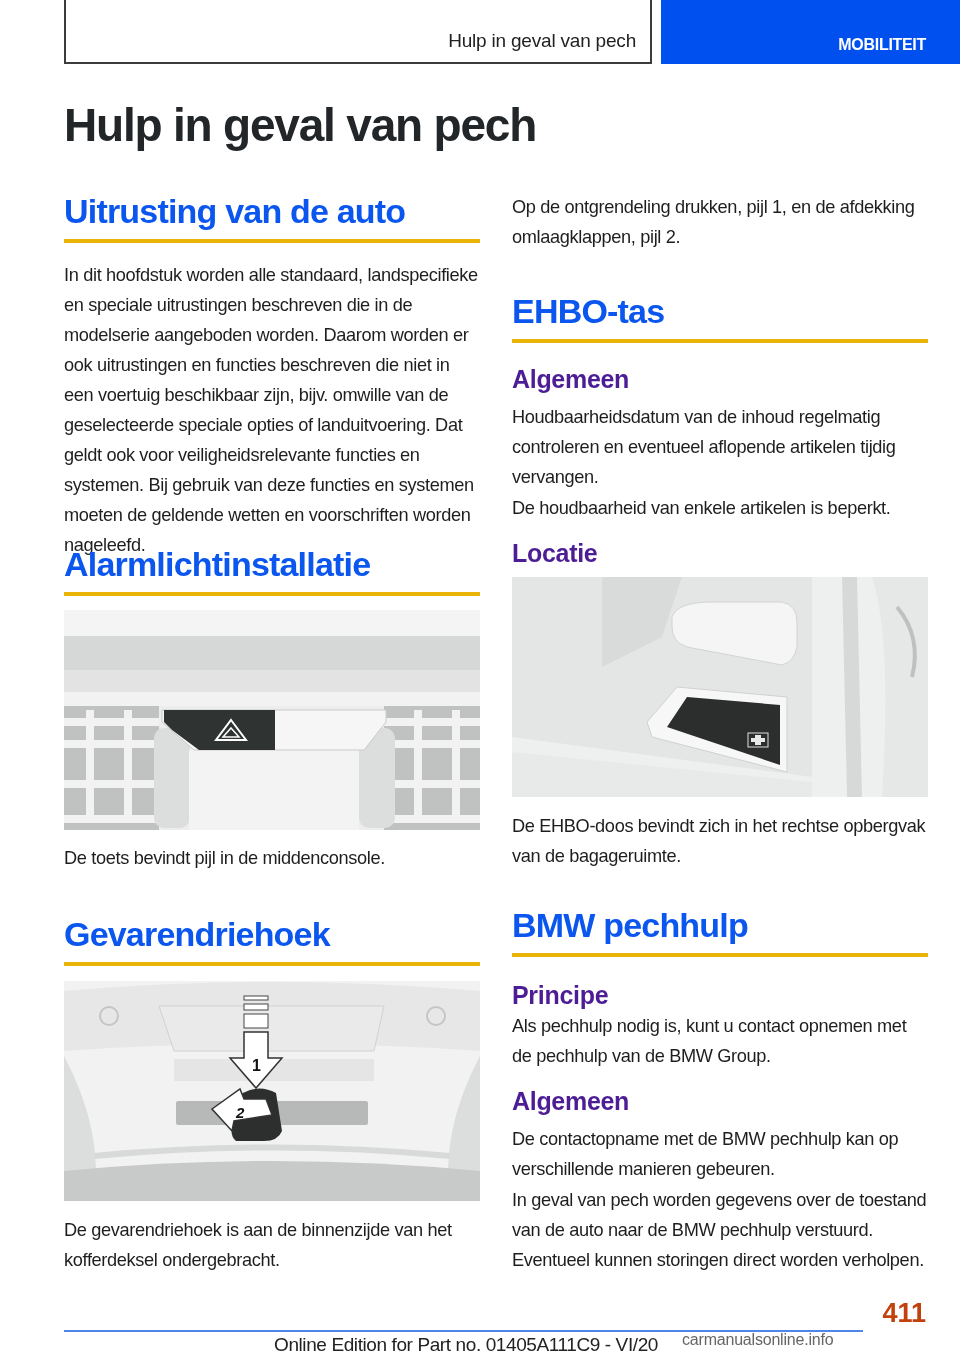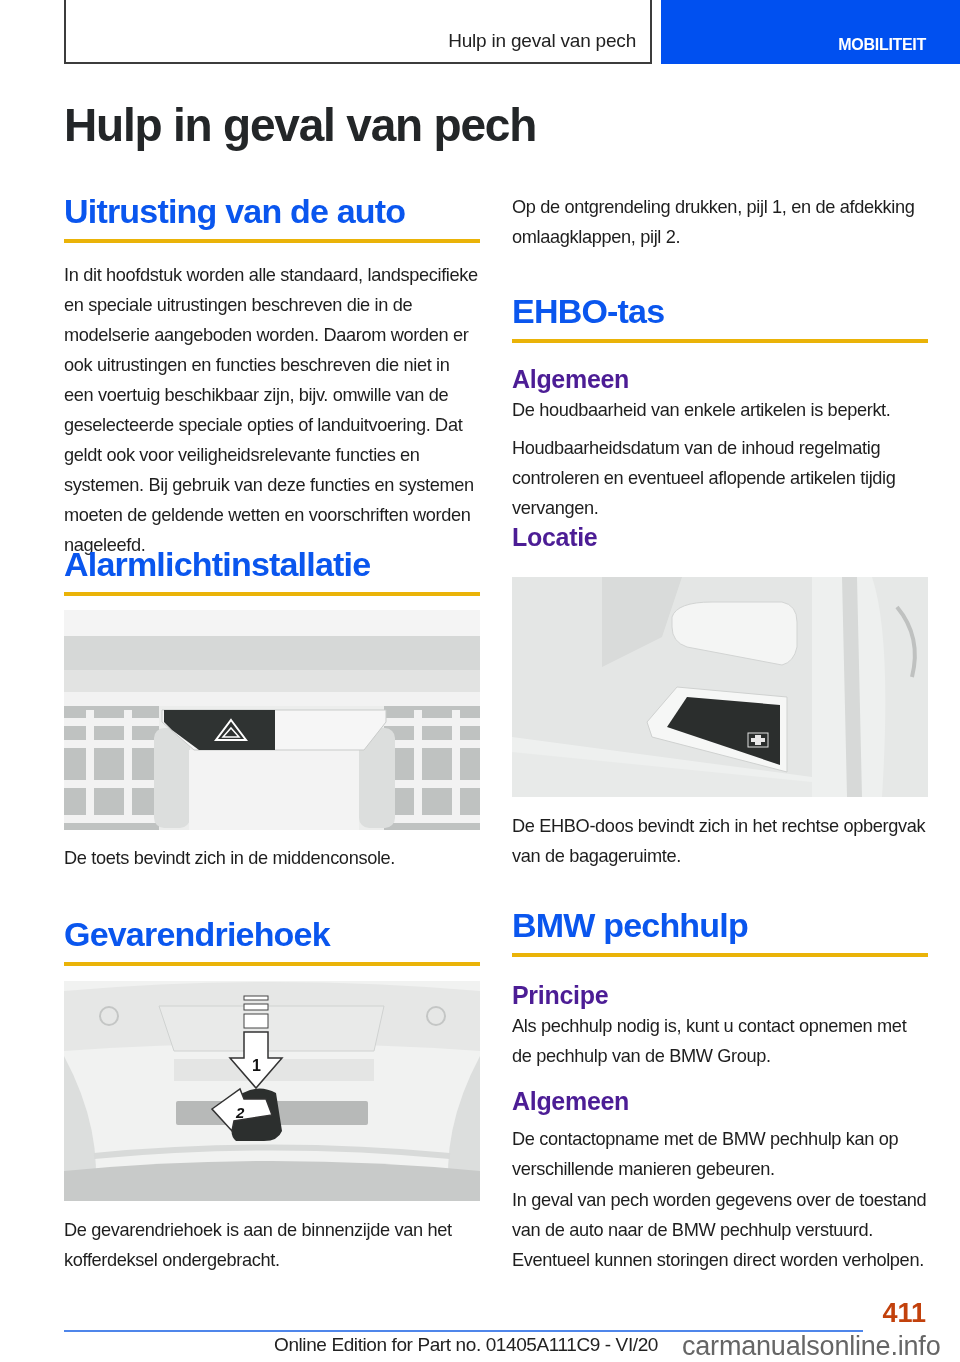--- a/index.html
+++ b/index.html
@@ -45,21 +45,21 @@
   }
 
   .img {
     position:absolute; overflow:hidden; background:#e9ebea;
   }
 
   
   .ftr-rule { left:64px; top:1330px; width:799px; height:2px; background:#4f86ea; }
   .ftr-page { right:34px; top:1298px; font-size:27px; font-weight:bold; color:#c2410c; }
   .ftr-ed { left:274px; top:1334px; font-size:19px; color:#222; letter-spacing:-0.4px; white-space:nowrap; }
-  .ftr-wm { left:682px; top:1331px; font-size:27px; color:#666; letter-spacing:-0.2px; white-space:nowrap; }
+  .ftr-wm { left:682px; top:1331px; font-size:16px; color:#666; letter-spacing:-0.2px; white-space:nowrap; }
 </style>
 </head>
 <body>
 
 <div class="abs hdr-box">
   <span class="abs hdr-title">Hulp in geval van pech</span>
 </div>
 <div class="abs hdr-tab">
   <span>MOBILITEIT</span>
 </div>
@@ -102,21 +102,21 @@
     <rect x="125" y="140" width="170" height="80" fill="#f3f3f3"></rect>
     <path d="M98 100 L322 100 L322 112 L300 140 L130 140 L98 112 Z" fill="#f6f6f6" stroke="#c9cbca"></path>
     <path d="M100 100 L211 100 L211 140 L135 140 L108 120 L100 112 Z" fill="#2f3332"></path>
     <g>
       <polygon points="167,110 182,130 152,130" fill="none" stroke="#ffffff" stroke-width="2"></polygon>
       <polygon points="167,118 175,127 159,127" fill="none" stroke="#ffffff" stroke-width="1.5"></polygon>
     </g>
   </svg>
 </div>
 <div class="col col-left" style="top:843px;">
-  <p class="txt">De toets bevindt zich in de middenconsole.</p>
+  <p class="txt">De toets bevindt pijl in de middenconsole.</p>
 </div>
 
 <div class="col col-left" style="top:915px;">
   <h2 class="sec">Gevarendriehoek</h2>
 </div>
 <div class="img" style="left:64px; top:981px; width:416px; height:220px;">
   <svg width="416" height="220" viewBox="0 0 416 220">
     <rect x="0" y="0" width="416" height="220" fill="#f1f2f1"></rect>
     <path d="M0 10 Q208 -8 416 10 L416 70 Q208 55 0 70 Z" fill="#e6e7e6"></path>
     <path d="M95 25 L320 25 L310 70 L110 70 Z" fill="#e9eae9" stroke="#d0d2d1"></path>
@@ -146,23 +146,23 @@
   <p class="txt">De gevarendriehoek is aan de binnenzijde van het kofferdeksel ondergebracht.</p>
 </div>
 
 <div class="col col-right" style="top:192px;">
   <p class="txt">Op de ontgrendeling drukken, pijl 1, en de afdek­king omlaagklappen, pijl 2.</p>
 </div>
 
 <div class="col col-right" style="top:292px;">
   <h2 class="sec">EHBO-tas</h2>
   <h3 class="sub" style="margin-top:22px;">Algemeen</h3>
+  <p class="txt" style="margin-top:8px;">Houdbaarheidsdatum van de inhoud regelmatig controleren en eventueel aflopende artikelen tij­dig vervangen.</p>
   <p class="txt" style="margin-top:1px;">De houdbaarheid van enkele artikelen is beperkt.</p>
-  <p class="txt" style="margin-top:8px;">Houdbaarheidsdatum van de inhoud regelmatig controleren en eventueel aflopende artikelen tij­dig vervangen.</p>
-  <h3 class="sub" style="">Locatie</h3>
+  <h3 class="sub" style="margin-top:16px;">Locatie</h3>
 </div>
 
 <div class="img" style="left:512px; top:577px; width:416px; height:220px;">
   <svg width="416" height="220" viewBox="0 0 416 220">
     <rect x="0" y="0" width="416" height="220" fill="#eef0ef"></rect>
     <path d="M0 0 L300 0 L300 200 L0 160 Z" fill="#e4e6e5"></path>
     <path d="M90 0 L170 0 L150 60 L90 90 Z" fill="#d9dbda"></path>
     <path d="M160 40 Q165 25 200 25 L270 25 Q285 28 285 45 L285 70 Q282 85 270 88 L175 70 Q160 65 160 50 Z" fill="#f4f5f4" stroke="#d2d4d3"></path>
     <path d="M135 145 L165 110 L275 120 L275 195 L140 160 Z" fill="#f6f7f6" stroke="#cfd1d0"></path>
     <path d="M155 150 L175 120 L268 128 L268 188 Z" fill="#2b2e2d"></path>

